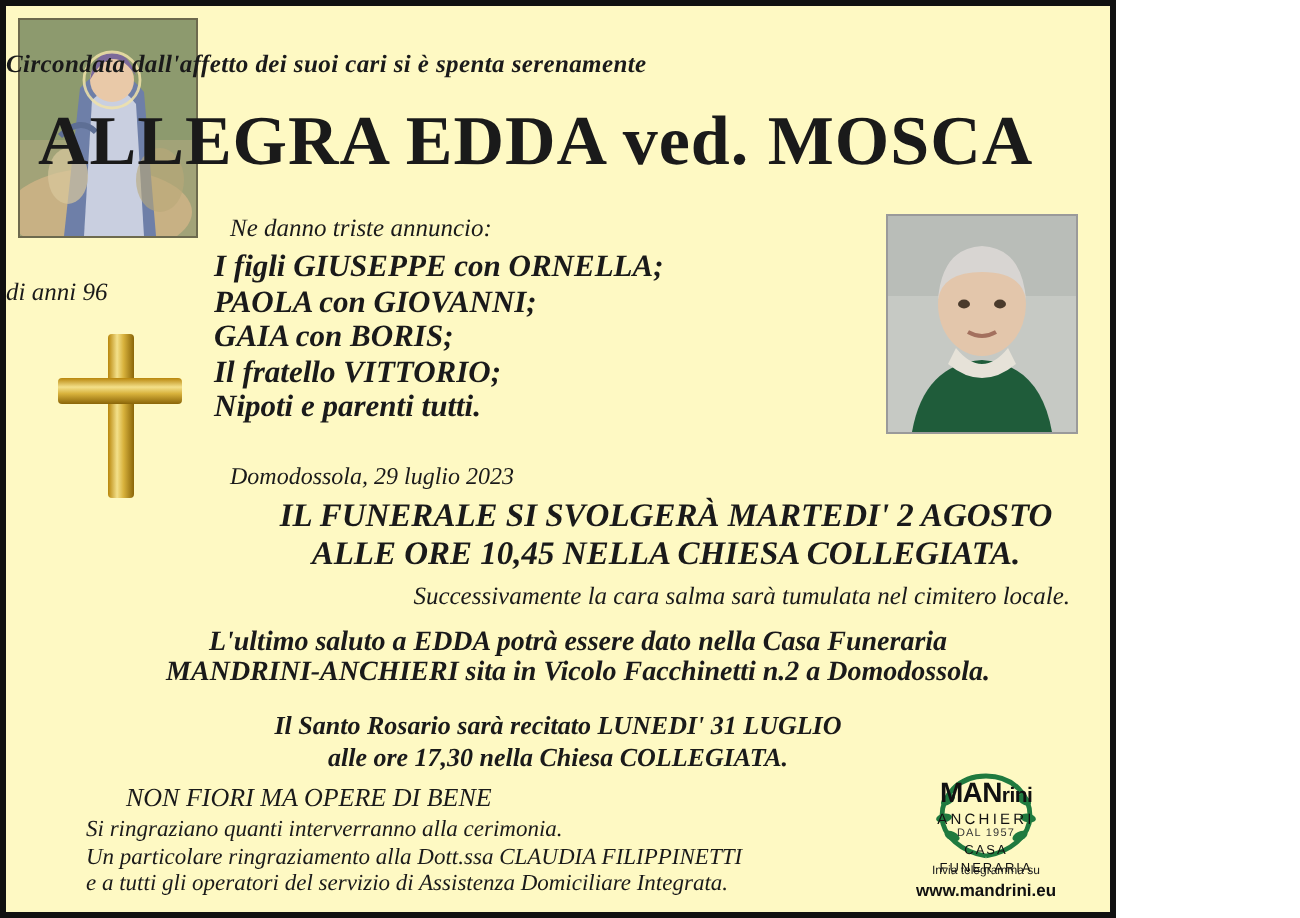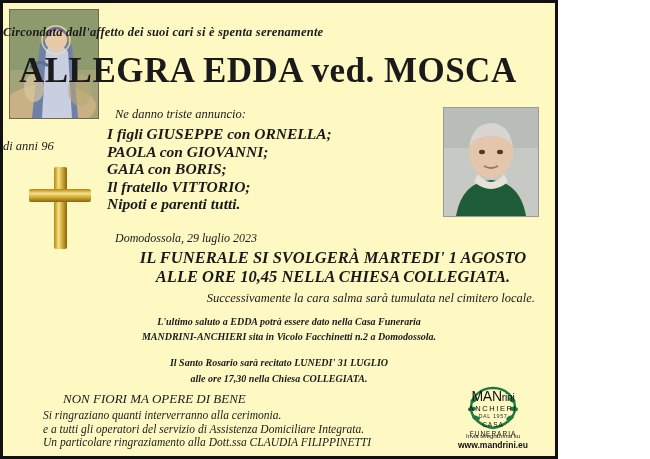--- a/index.html
+++ b/index.html
@@ -142,31 +142,31 @@
     top: 288px;
     text-align: right;
     font-size: 12.5px;
     font-style: italic;
   }
   .saluto {
     position: absolute;
     left: 40px; right: 20px;
     top: 311px;
     text-align: center;
-    font-size: 10px;
+    font-size: 14px;
     font-style: italic;
     font-weight: bold;
     line-height: 15px;
   }
   .rosario {
     position: absolute;
     left: 60px; right: 60px;
     top: 352px;
     text-align: center;
-    font-size: 10px;
+    font-size: 13px;
     font-weight: bold;
     font-style: italic;
     line-height: 16px;
   }
   .nofiori {
     position: absolute;
     left: 60px; right: 60px;
     top: 388px;
     font-size: 13px;
     font-style: italic;
@@ -191,21 +191,21 @@
     font-family: "Liberation Sans", sans-serif;
   }
   .logo .badge {
     width: 64px;
     height: 46px;
     margin: 0 auto;
     position: relative;
   }
   .logo .brand {
     font-size: 14px;
-    font-weight: normal;
+    font-weight: bold;
     letter-spacing: -0.3px;
     line-height: 14px;
     color: #111;
   }
   .logo .brand .small { font-size: 10.5px; }
   .logo .sub {
     font-size: 7.5px;
     letter-spacing: 1.6px;
     color: #111;
     line-height: 9px;
@@ -284,42 +284,42 @@
     <div>I figli GIUSEPPE con ORNELLA;</div>
     <div>PAOLA con GIOVANNI;</div>
     <div>GAIA con BORIS;</div>
     <div>Il fratello VITTORIO;</div>
     <div>Nipoti e parenti tutti.</div>
   </div>
 
   <div class="place-date">Domodossola, 29 luglio 2023</div>
 
   <div class="funeral">
-    <div>IL FUNERALE SI SVOLGERÀ MARTEDI' 1 AGOSTO</div>
+    <div>IL FUNERALE SI SVOLGERÀ MARTEDI' 2 AGOSTO</div>
     <div>ALLE ORE 10,45 NELLA CHIESA COLLEGIATA.</div>
   </div>
 
   <div class="after">Successivamente  la cara salma sarà tumulata nel cimitero locale.</div>
 
   <div class="saluto">
     <div>L'ultimo saluto a EDDA potrà essere dato nella Casa Funeraria</div>
     <div>MANDRINI-ANCHIERI sita in Vicolo Facchinetti n.2 a Domodossola.</div>
   </div>
 
   <div class="rosario">
     <div>Il Santo Rosario sarà recitato LUNEDI' 31 LUGLIO</div>
     <div>alle  ore 17,30 nella Chiesa COLLEGIATA.</div>
   </div>
 
   <div class="nofiori">NON FIORI MA OPERE DI BENE</div>
 
   <div class="thanks">
     <div>Si ringraziano quanti interverranno alla cerimonia.</div>
+    <div>Un particolare ringraziamento alla Dott.ssa CLAUDIA FILIPPINETTI</div>
     <div>e a tutti gli operatori del servizio di Assistenza Domiciliare Integrata.</div>
-    <div>Un particolare ringraziamento alla Dott.ssa CLAUDIA FILIPPINETTI</div>
   </div>
 
   <div class="logo">
     <div class="badge">
       <svg width="64" height="46" viewBox="0 0 64 46" aria-hidden="true">
         <path d="M32 4 C18 4 10 14 10 24 C10 34 20 42 32 44" fill="none" stroke="#1f7a3f" stroke-width="2.4"></path>
         <path d="M32 4 C46 4 54 14 54 24 C54 34 44 42 32 44" fill="none" stroke="#1f7a3f" stroke-width="2.4"></path>
         <g fill="#1f7a3f">
           <ellipse cx="13" cy="16" rx="4" ry="2.2" transform="rotate(-35 13 16)"></ellipse>
           <ellipse cx="11" cy="25" rx="4" ry="2.2" transform="rotate(-10 11 25)"></ellipse>

